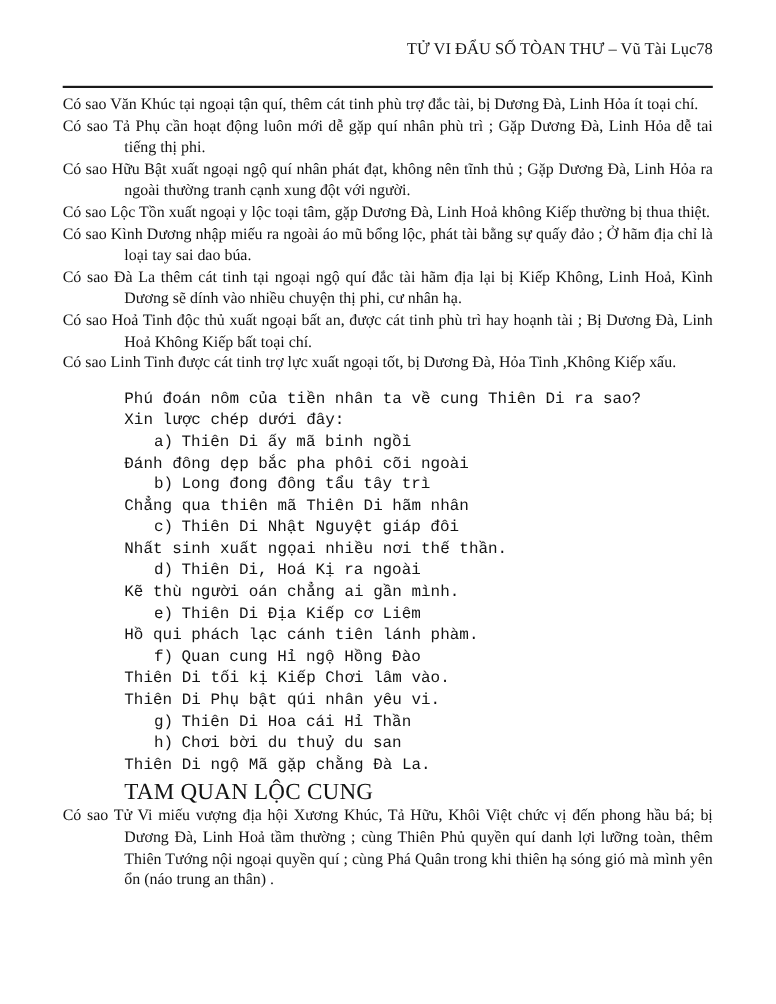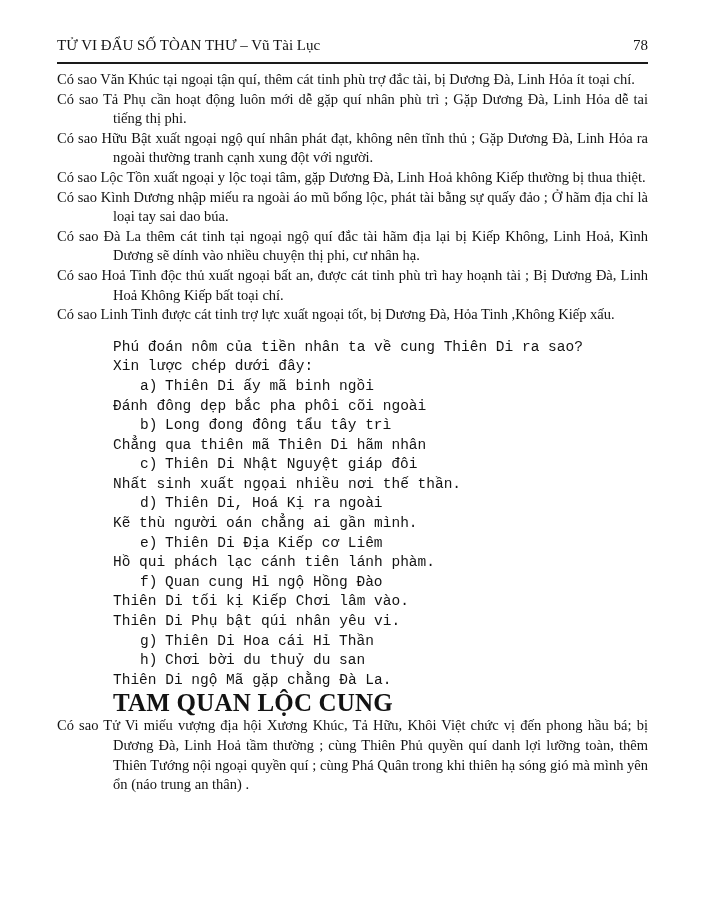--- a/index.html
+++ b/index.html
@@ -15,25 +15,25 @@
     overflow: hidden;
   }
   .page {
     box-sizing: border-box;
     width: 705px;
     height: 913px;
     padding: 36px 57px 20px 57px;
   }
   .page-header {
     display: flex;
-    justify-content: space-between;
+    justify-content: flex-end;
     align-items: baseline;
     font-size: 15px;
     line-height: 18px;
-    padding-bottom: 8px;
+    padding-bottom: 24px;
     border-bottom: 2px solid #1a1a1a;
   }
   .content {
     margin-top: 6px;
     font-size: 14.5px;
     line-height: 19.6px;
   }
   .hang-para {
     margin: 0;
     text-align: justify;
@@ -55,23 +55,23 @@
     margin-left: 27px;
   }
   .poem-line.verse {
   }
   .letter-label {
     display: inline-block;
     min-width: 25px;
   }
   .section-heading {
     margin: 1px 0 1px 56px;
-    font-size: 25px;
+    font-size: 21px;
     line-height: 24px;
-    font-weight: bold;
+    font-weight: normal;
     letter-spacing: 0.2px;
   }
 </style>
 </head>
 <body>
 
 <div class="page">
 
   <div class="page-header">
     <span>TỬ VI ĐẨU SỐ TÒAN THƯ – Vũ Tài Lục</span>

